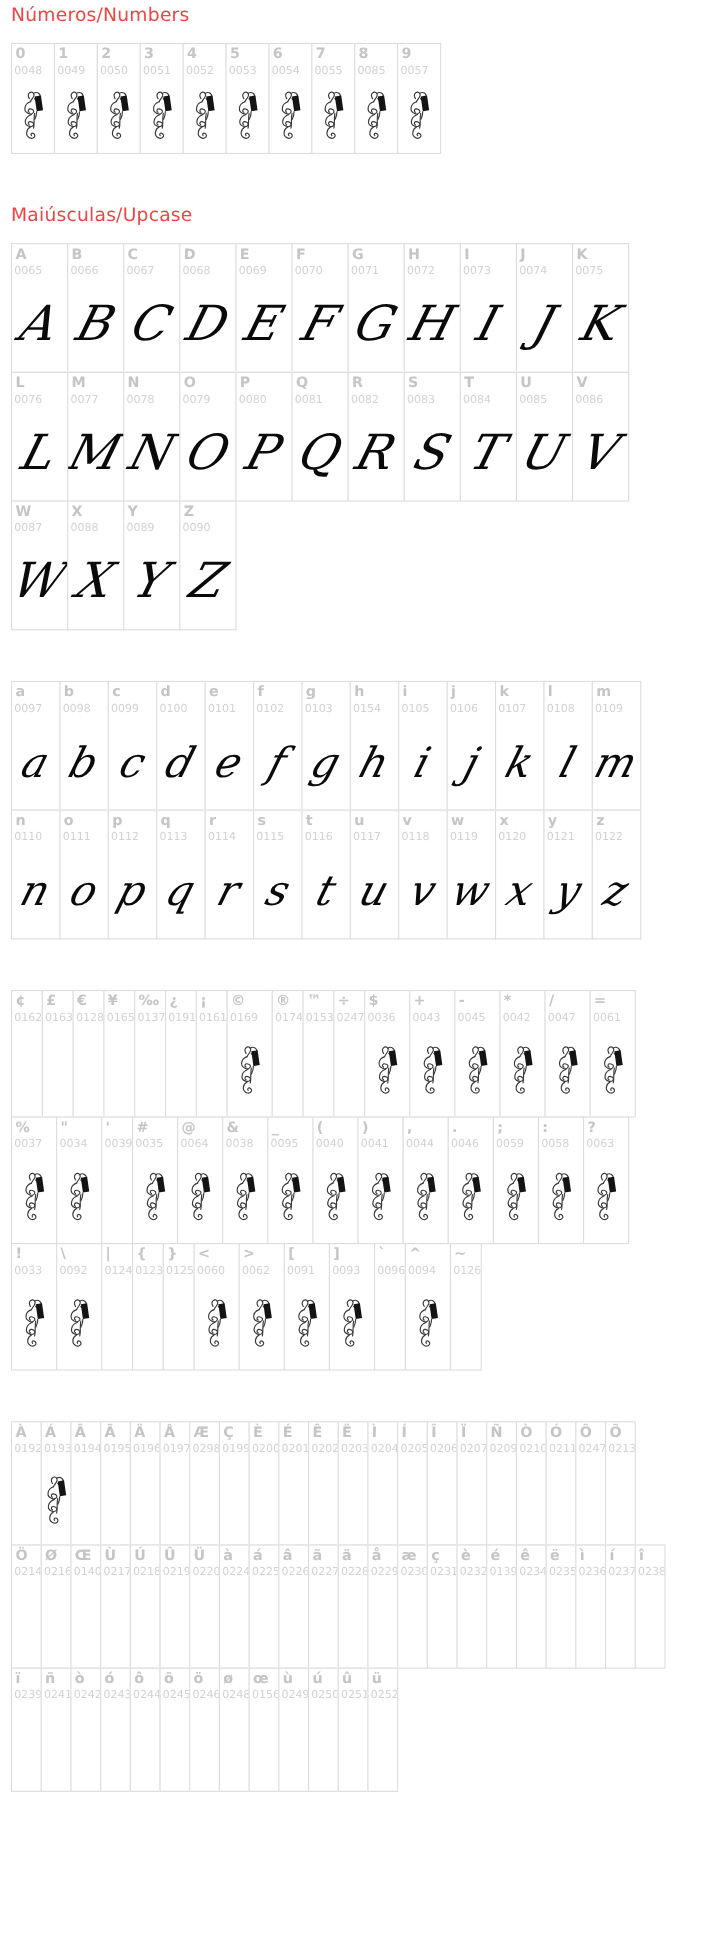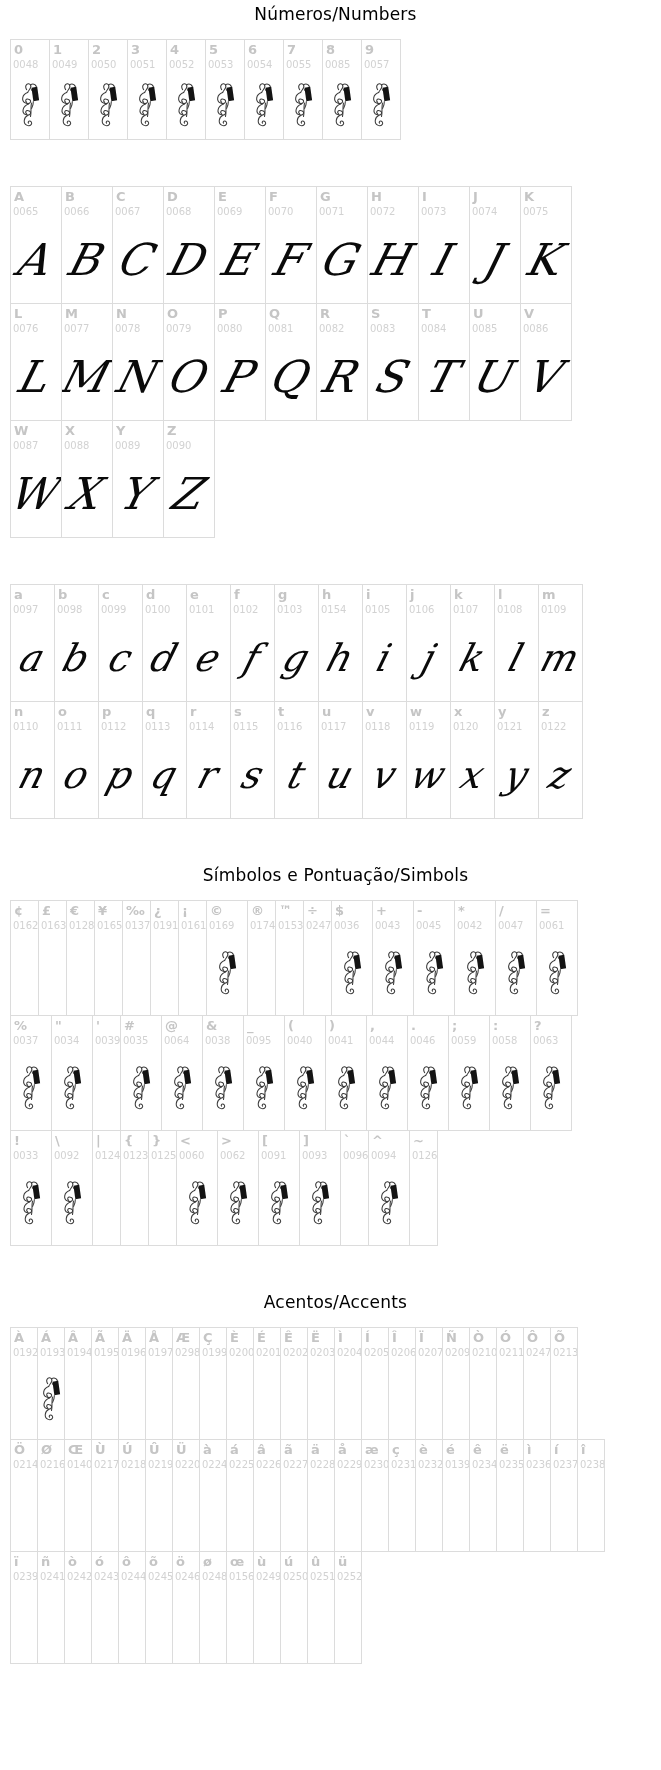--- a/index.html
+++ b/index.html
@@ -1,19 +1,19 @@
 <!DOCTYPE html>
 <html><head>
 <meta charset="utf-8">
 <style>
   html,body{margin:0;padding:0;background:#ffffff;}
   body{width:661px;height:1770px;overflow:hidden;font-family:"DejaVu Sans","Liberation Sans",sans-serif;}
   .page{padding:4px 0 0 10px;}
   .section{margin-bottom:46px;}
-  .sec-title{font-size:17px;font-weight:normal;color:#000000;margin:0 0 15px 0;letter-spacing:.2px;text-align:center;}
+  .sec-title{font-size:17px;font-weight:normal;color:#ef4444;margin:0 0 15px 0;letter-spacing:.2px;}
   .char-row{display:flex;}
   .char-row + .char-row{margin-top:-1px;}
   .cell{box-sizing:border-box;border:1px solid #dcdcdc;background:#fff;overflow:hidden;
         display:flex;flex-direction:column;}
   .cell + .cell{margin-left:-1px;}
   .cell-head{padding:3px 0 0 3px;}
   .char-label{font-weight:bold;font-size:13px;line-height:14px;color:#c5c5c5;}
   .char-code{font-size:10px;line-height:11px;color:#d2d2d2;margin-top:2px;margin-left:-1px;}
   .glyph-area{flex:1;display:flex;align-items:center;justify-content:center;}
   .script{font-family:"DejaVu Serif","Liberation Serif",serif;font-style:italic;color:#0a0a0a;
@@ -161,20 +161,21 @@
               <svg class="orn" width="23" height="46" viewBox="0 0 24 48">
                 <use href="#orn"></use>
               </svg>
             </div>
           </div>
         </div>
       </div>
   </section>
 
   <section class="section sec-uppercase">
+    <h2 class="sec-title">Maiúsculas/Upcase</h2>
     <div class="rows">
         <div class="char-row">
           <div class="cell">
             <div class="cell-head">
               <div class="char-label">A</div>
               <div class="char-code">0065</div>
             </div>
             <div class="glyph-area">
               <span class="script">A</span>
             </div>
@@ -649,21 +650,20 @@
             </div>
             <div class="glyph-area">
               <span class="script">z</span>
             </div>
           </div>
         </div>
       </div>
   </section>
 
   <section class="section sec-symbols">
-    <h2 class="sec-title">Símbolos e Pontuação/Simbols</h2>
     <div class="rows">
         <div class="char-row">
           <div class="cell narrow">
             <div class="cell-head">
               <div class="char-label">¢</div>
               <div class="char-code">0162</div>
             </div>
             <div class="glyph-area"></div>
           </div>
           <div class="cell narrow">
@@ -1070,21 +1070,20 @@
               <div class="char-label">~</div>
               <div class="char-code">0126</div>
             </div>
             <div class="glyph-area"></div>
           </div>
         </div>
       </div>
   </section>
 
   <section class="section sec-accents">
-    <h2 class="sec-title">Acentos/Accents</h2>
     <div class="rows">
         <div class="char-row">
           <div class="cell">
             <div class="cell-head">
               <div class="char-label">À</div>
               <div class="char-code">0192</div>
             </div>
             <div class="glyph-area"></div>
           </div>
           <div class="cell">

